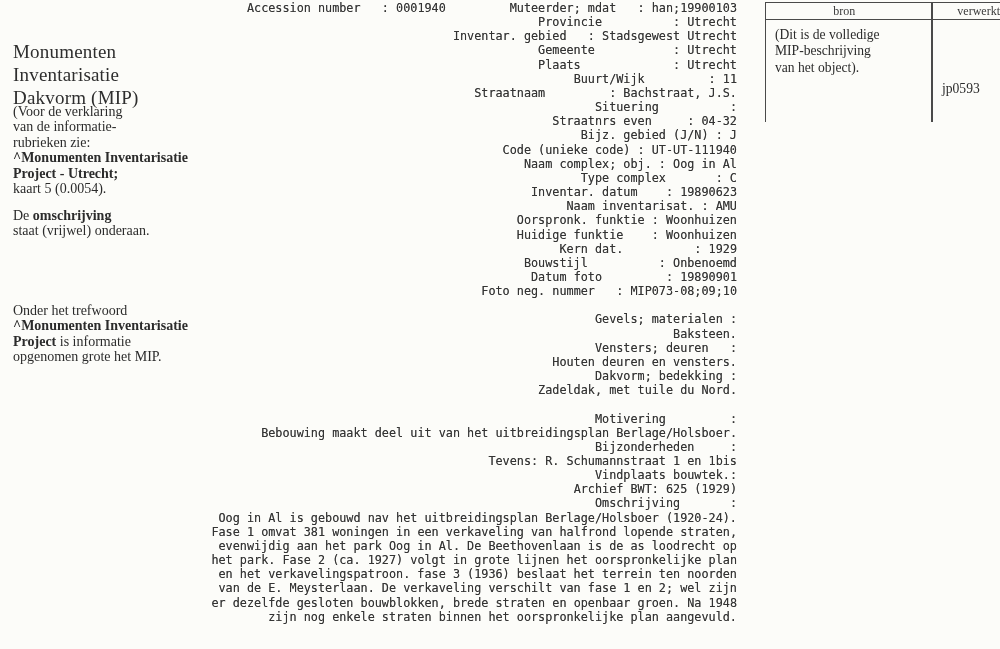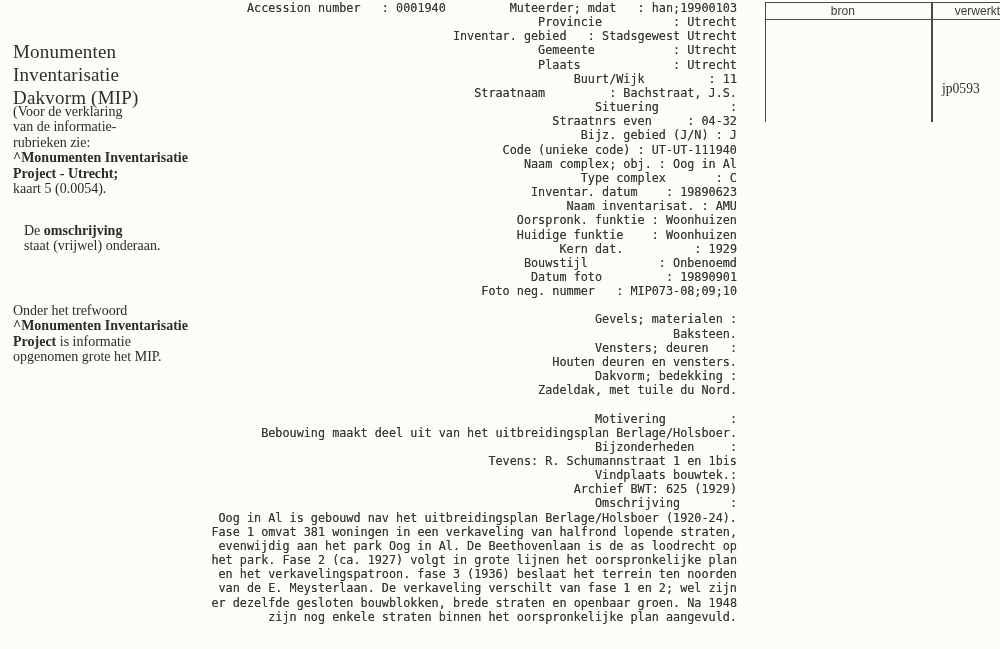--- a/index.html
+++ b/index.html
@@ -13,21 +13,21 @@
     position:absolute;left:13px;top:8px;
     font-size:19px;line-height:23px;color:#2e2e2e;
     letter-spacing:.2px;
     margin-top:32px;
   }
   .sidebar-note{
     position:absolute;left:13px;
     font-size:14px;line-height:15.4px;color:#2b2b2b;
   }
   #note-verklaring{top:104px;}
-  #note-omschrijving{top:223px;margin-left:11px;}
+  #note-omschrijving{top:208px;}
   #note-trefwoord{top:303px;}
   .sidebar-note b{font-weight:bold;}
   
   .record-pre{
     position:absolute;left:183px;top:1px;margin:0;
     font-family:"DejaVu Sans Mono", monospace;
     font-size:11.8px;line-height:14.15px;
     color:#343434;white-space:pre;
     text-shadow:0 0 .4px rgba(40,40,40,.55);
     text-align:right;
@@ -37,21 +37,21 @@
     position:absolute;left:765px;top:2px;width:235px;height:120px;
     border-top:1.5px solid #4a4a4a;border-left:1.5px solid #4a4a4a;
     box-sizing:border-box;
   }
   .source-divider{
     position:absolute;left:165px;top:0;width:1.5px;height:118.5px;
     background:#4a4a4a;
   }
   .source-header{
     display:flex;height:16px;border-bottom:1.5px solid #4a4a4a;
-    font-family:Liberation Sans, sans-serif;
+    font-family:Liberation Serif, serif;
     font-size:12px;color:#3a3a3a;line-height:16px;gap:35px;
   }
   .source-header .col1{width:165px;text-align:center;}
   .source-header .col2{flex:1;}
   .source-note{
     position:absolute;left:9px;top:24px;width:150px;
     font-size:13.6px;line-height:16.4px;color:#2b2b2b;
   }
   .source-code{
     position:absolute;left:176px;top:56px;
@@ -132,14 +132,19 @@
     van de E. Meysterlaan. De verkaveling verschilt van fase 1 en 2; wel zijn
     er dezelfde gesloten bouwblokken, brede straten en openbaar groen. Na 1948
     zijn nog enkele straten binnen het oorspronkelijke plan aangevuld.</pre>
 
 <div class="source-box">
   <div class="source-header">
     <div class="col1">bron</div>
     <div class="col2">verwerkt</div>
   </div>
   <div class="source-divider"></div>
+  <div class="source-note">
+      <div>(Dit is de volledige</div>
+      <div>MIP-beschrijving</div>
+      <div>van het object).</div>
+    </div>
   <div class="source-code">jp0593</div>
 </div>
 
 </body></html>

